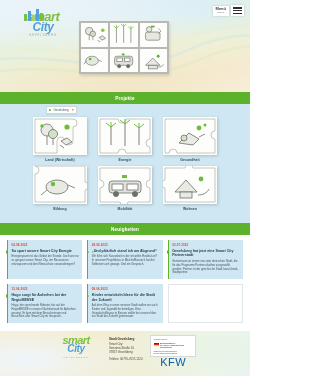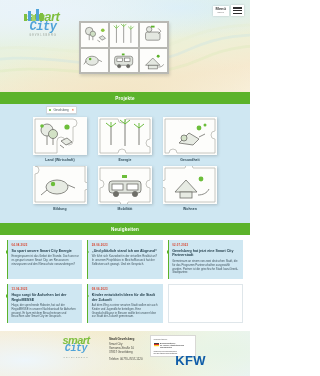--- a/index.html
+++ b/index.html
@@ -34,21 +34,21 @@
     position: absolute; left: 14px; top: 10px;
     width: 58px; text-align: center; line-height: 1;
   }
   .logo-smart {
     font-size: 13px; font-weight: 700; letter-spacing: -0.6px;
     color: #7fbf3f; font-style: italic;
     display: block; margin-bottom: -2px;
   }
   .logo-city {
     font-size: 12px; font-weight: 700; letter-spacing: -0.4px;
-    color: #4fa3d8; font-style: italic; display: block; font-family: Liberation Mono, monospace;
+    color: #4fa3d8; font-style: italic; display: block;
   }
   .logo-sub {
     font-size: 2.6px; letter-spacing: 1px; color: #9aa39a;
     margin-top: 2px; display: block; text-transform: uppercase;
   }
   .logo-bars { position: absolute; left: 10px; top: -1px; }
 
   
   .menu-btn {
     position: absolute; right: 6px; top: 5px;
@@ -168,22 +168,22 @@
   .f-badge {
     background: #fff; border: .5px solid #d8d8d4;
     padding: 2px 3px; width: 46px;
   }
   .f-badge .bt { font-size: 1.9px; color: #5a5a5a; line-height: 1.2; }
   .f-badge .brow { display: flex; align-items: center; gap: 1.5px; margin: 1.5px 0; }
   .f-badge .flag { width: 5px; height: 3.4px; display: block; }
   .f-badge .bmi { font-size: 1.8px; color: #111; line-height: 1.15; }
   .f-badge .bf { font-size: 1.85px; color: #4a4a4a; line-height: 1.2; margin-top: 1px; }
   .kfw {
-    position: absolute; right: 44px; bottom: 12px;
-    font-size: 13px; font-weight: 700; color: #0f5ca8;
+    position: absolute; right: 64px; bottom: 12px;
+    font-size: 11px; font-weight: 400; color: #0f5ca8;
     letter-spacing: .4px;
   }
 </style>
 </head>
 <body>
 
 <div class="page">
 
   <div class="hero">
     <svg class="hero-swoosh" viewBox="0 0 300 100" preserveAspectRatio="none">

